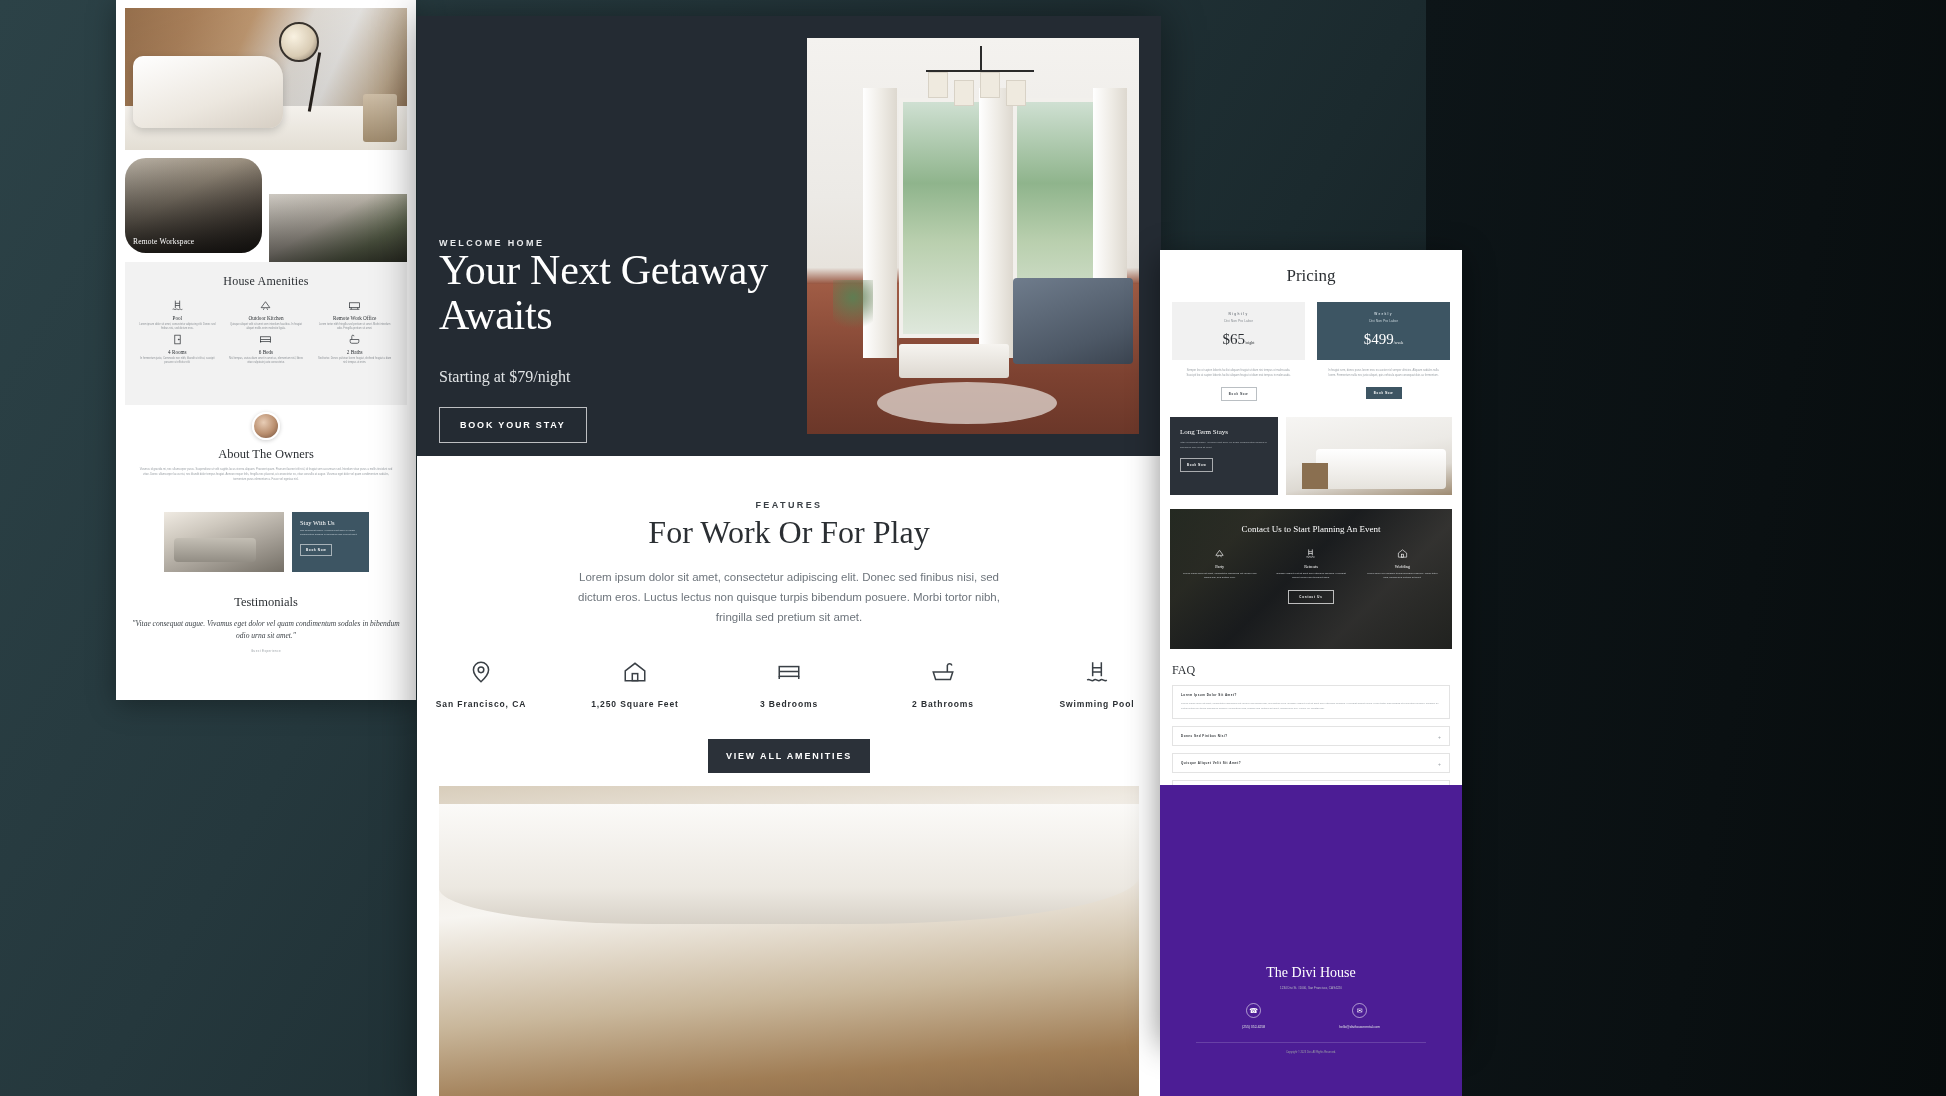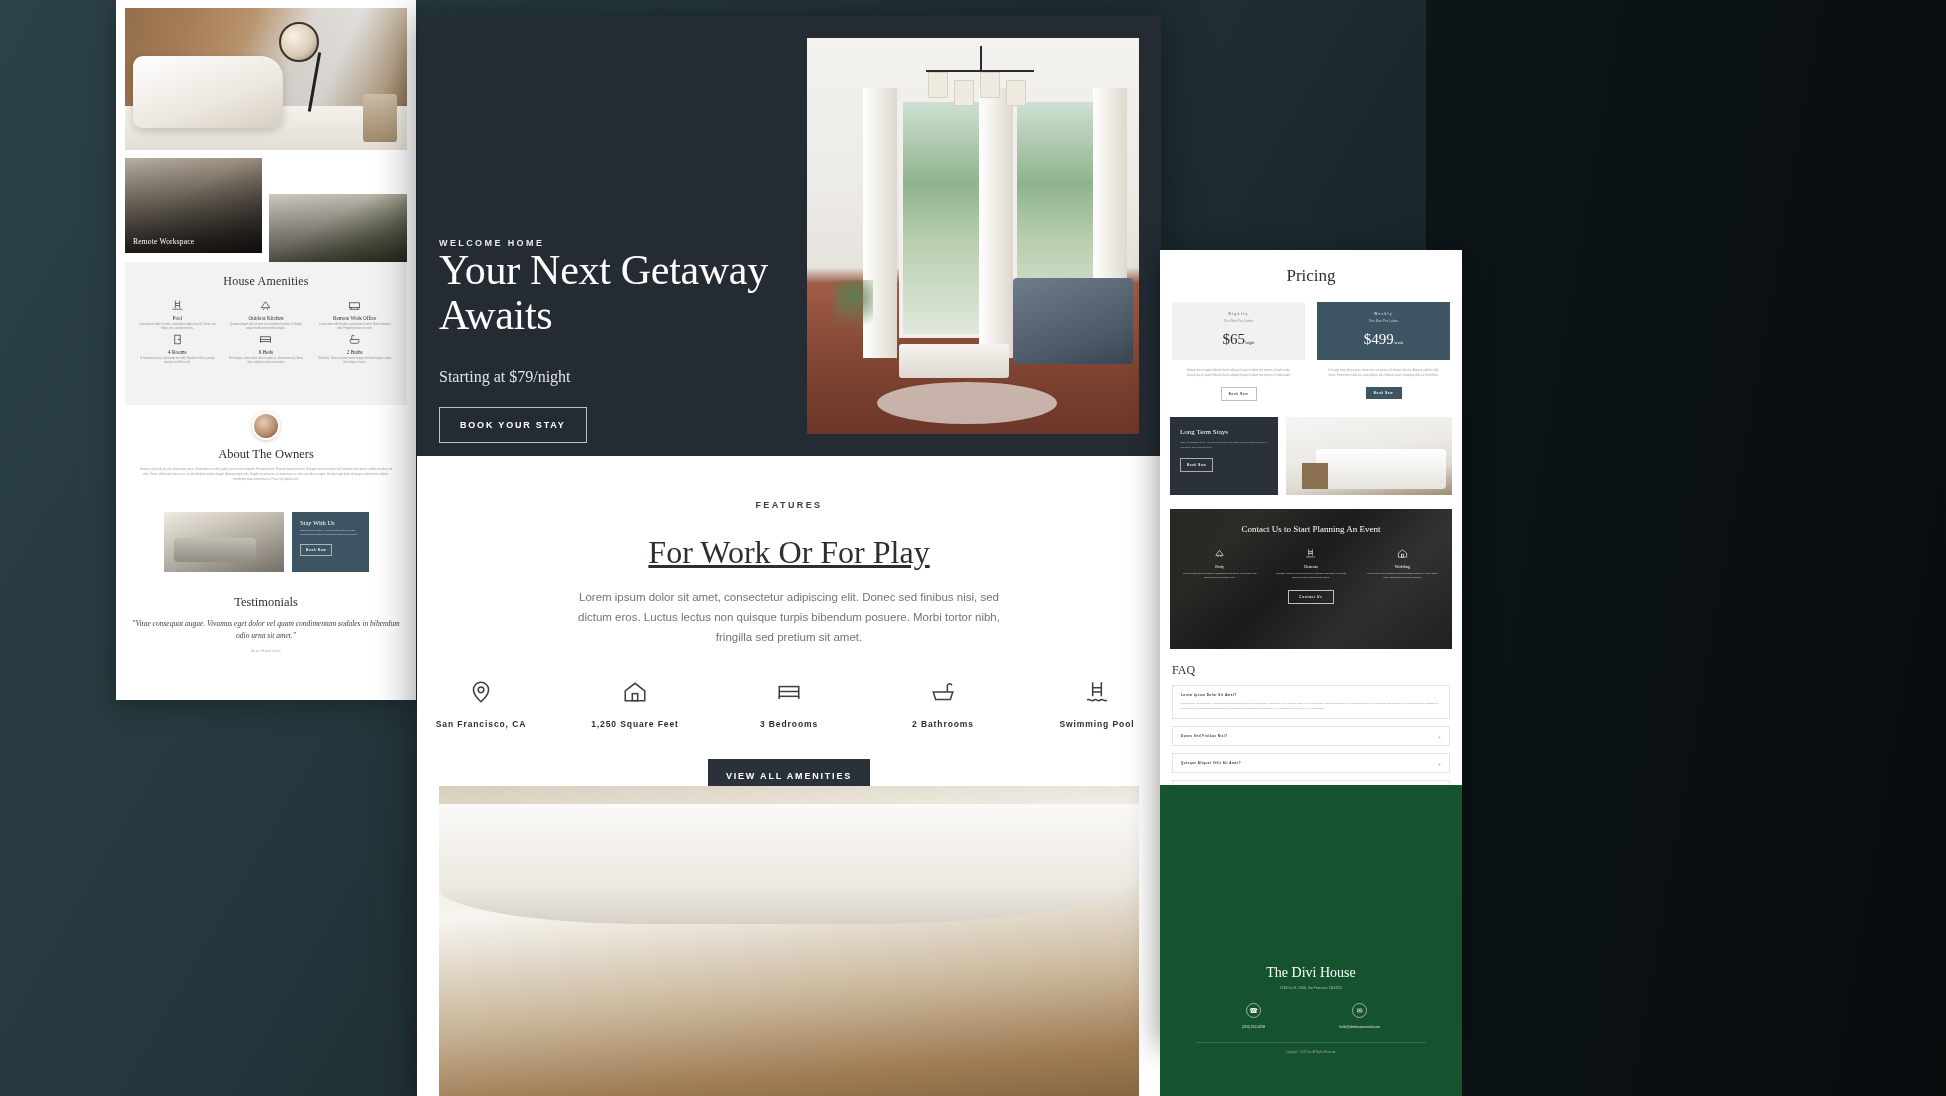--- a/index.html
+++ b/index.html
@@ -64,21 +64,21 @@
     background: linear-gradient(180deg,#f4f1ec,#e3ded4);
   }
   #lp-hero .nightstand {
     position:absolute; right:10px; bottom:8px; width:34px; height:48px; border-radius:3px;
     background: linear-gradient(180deg,#cdbda6,#9e8a6d);
   }
 
   .lp-tile { position:absolute; top:158px; height:95px; overflow:hidden; }
   #lp-tile-1 { left:9px; width:137px;
     background: linear-gradient(180deg, rgba(30,28,25,.18), rgba(10,9,8,.88)),
-                linear-gradient(150deg,#d8cfc1 0%,#b9ac99 40%,#7d7164 70%,#3a342d 100%); }
+                linear-gradient(150deg,#d8cfc1 0%,#b9ac99 40%,#7d7164 70%,#3a342d 100%); border-radius: 21px; }
   #lp-tile-2 { left:153px; width:138px;
     background: linear-gradient(180deg, rgba(30,28,25,.16), rgba(10,9,8,.86)),
                 linear-gradient(150deg,#efeae2 0%,#d9d2c6 35%,#7e8b6a 62%,#34372c 100%); margin-top: 36px; }
   .lp-tile .cap {
     position:absolute; left:8px; bottom:7px; color:#fff; font-size:7.5px;
     font-family:"Liberation Serif", serif; letter-spacing:.2px;
   }
 
   #lp-amenities {
     position:absolute; left:9px; top:262px; width:282px; height:143px;
@@ -195,21 +195,21 @@
   }
   #cp-hero-img .plant {
     position:absolute; left:26px; bottom:96px; width:40px; height:58px;
     background: radial-gradient(circle at 50% 30%, #5f7d52, rgba(95,125,82,0) 70%);
   }
 
   #cp-features { padding:44px 0 0; text-align:center; }
   #cp-features .eyebrow { color:#3a4046; }
   #cp-features h2 {
     font-family:"Liberation Serif", serif; font-weight:400; color:#2b2f33;
-    font-size:32px; margin-top:24px;text-decoration:underline;
+    font-size:32px; margin-top:4px;
   }
   #cp-features .lead {
     font-size:11.5px; line-height:1.75; color:#6e757c; margin:16px auto 0; width:430px;
   }
   #cp-feature-row {
     display:flex; justify-content:center; gap:46px; margin-top:30px;
   }
   .feat { width:108px; text-align:center; }
   .feat .ic { height:30px; display:flex; align-items:center; justify-content:center; }
   .feat .lb {
@@ -297,21 +297,21 @@
 
   #rp-faq { padding:14px 12px 0; }
   #rp-faq h2 { font-size:12px; font-weight:400; color:#2b2f33; font-family:"Liberation Serif",serif; }
   .faq-item { border:1px solid #e3e3e3; margin-top:7px; padding:7px 8px; position:relative; }
   .faq-item .q { font-size:3px; font-weight:bold; letter-spacing:.5px; color:#2b2f33; }
   .faq-item .a { font-size:2.5px; line-height:1.8; color:#9aa0a5; margin-top:5px; }
   .faq-item .pl { position:absolute; right:8px; top:7px; font-size:5px; color:#9aa0a5; }
 
   
   #rp-footer-visible {
-    position:absolute; left:1160px; top:785px; width:302px; height:311px; background:#14532d; overflow:hidden;
+    position:absolute; left:1160px; top:785px; width:302px; height:311px; background:#4c1d95; overflow:hidden;
   }
 </style>
 </head>
 <body>
 
 <div class="bg-dark-right"></div>
 
 <div id="left-panel">
 
   <div id="lp-hero">

